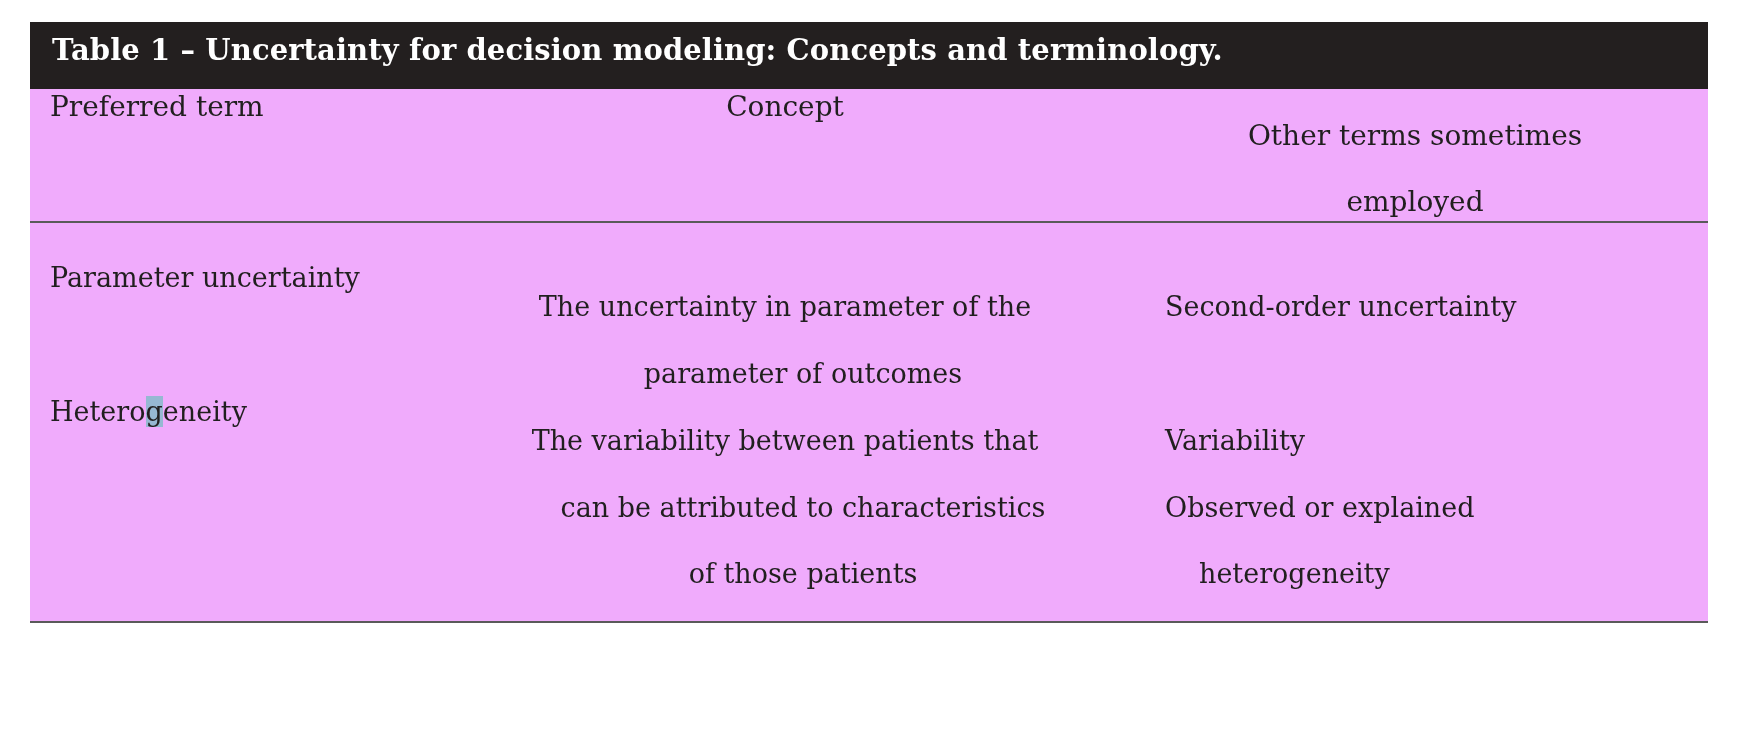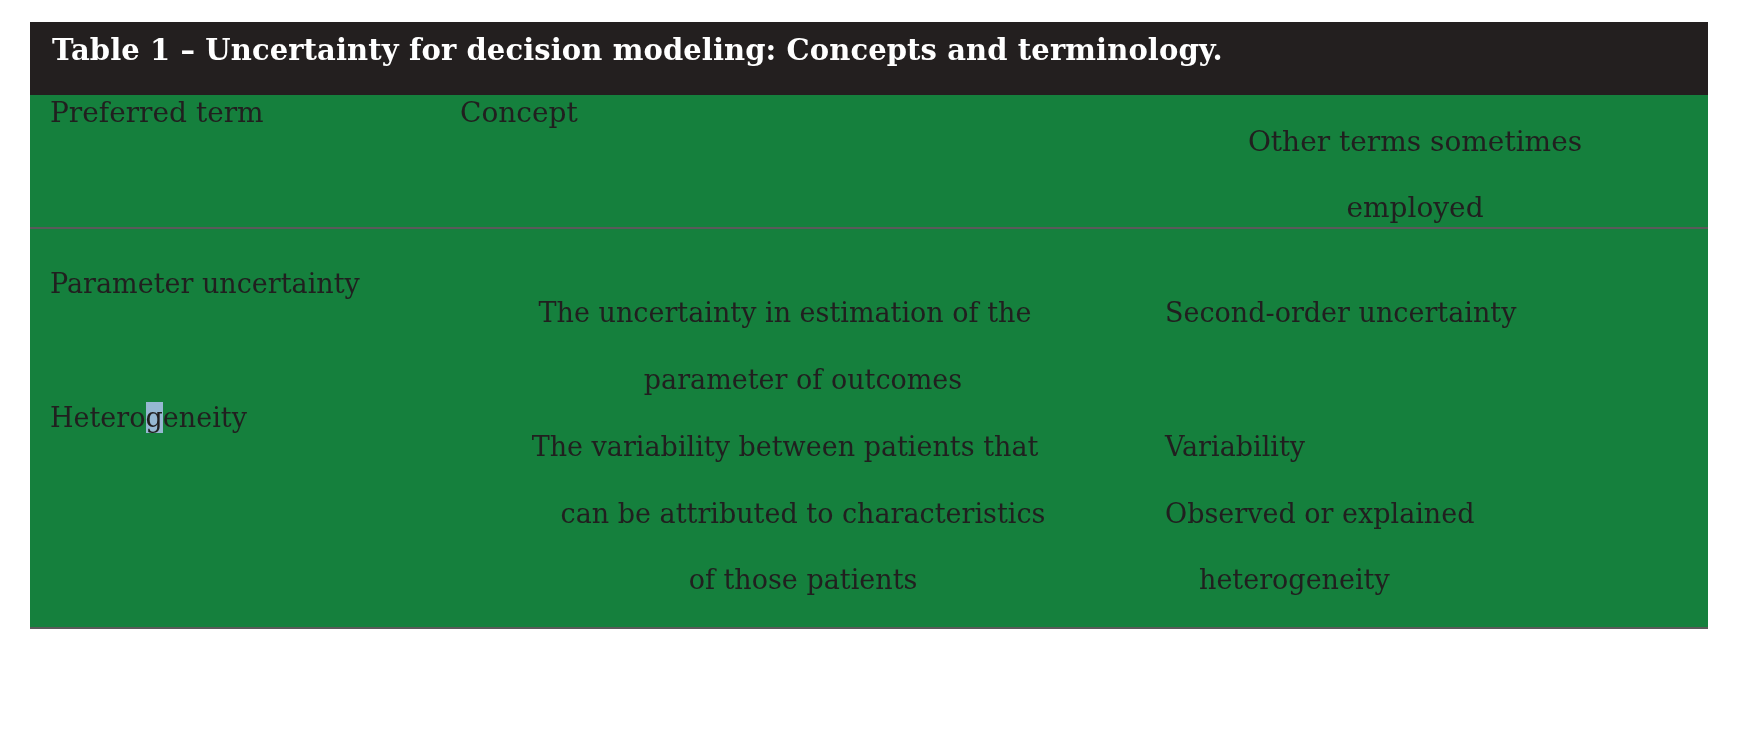--- a/index.html
+++ b/index.html
@@ -26,40 +26,40 @@
     left: 30px;
     top: 22px;
     width: 1678px;
     background: #e5e7e8;
   }
 
   
   .caption-bar {
     background: #231f1f;
     color: #ffffff;
-    padding: 12px 22px 28px 22px;
+    padding: 12px 22px 22px 22px;
     box-sizing: border-box;
     min-height: 58px;
     display: flex;
     align-items: center;
   }
   .caption-text {
     font-family: "DejaVu Serif", "Liberation Serif", serif;
     font-weight: 700;
     font-size: 29px;
     line-height: 1.15;
     letter-spacing: 0.1px;
     white-space: nowrap;
   }
 
   
   .tbl {
     width: 100%;
     border-collapse: collapse;
-    background: #15803d;
+    background: #f0abfc;
     table-layout: fixed;
   }
 
   .col-term   { width: 430px; }
   .col-concept{ width: 650px; }
   .col-other  { width: 598px; }
 
   .tbl th, .tbl td {
     vertical-align: top;
     font-weight: normal;
@@ -71,21 +71,21 @@
     line-height: 1.32;
     color: #211f1f;
     padding: 14px 0 20px 0;
   }
 
   thead th.h-term {
     text-align: left;
     padding-left: 20px;
   }
   thead th.h-concept {
-    text-align: left;
+    text-align: center;
   }
   thead th.h-other {
     text-align: center;
     padding-left: 30px;
     padding-right: 18px;
   }
 
   thead tr.head-row {
     border-bottom: 2px solid #5a5a5a;
   }
@@ -172,21 +172,21 @@
 
         <tr class="spacer-row">
           <td></td>
           <td></td>
           <td></td>
         </tr>
 
         <tr>
           <td class="c-term">Parameter uncertainty</td>
           <td class="c-concept">
-            <span class="line">The uncertainty in estimation of the</span>
+            <span class="line">The uncertainty in parameter of the</span>
             <span class="line indent">parameter of outcomes</span>
           </td>
           <td class="c-other">
             <span class="line">Second-order uncertainty</span>
           </td>
         </tr>
 
         <tr>
           <td class="c-term">
             <span>Hetero</span><span class="sel-highlight">g</span><span>eneity</span>

